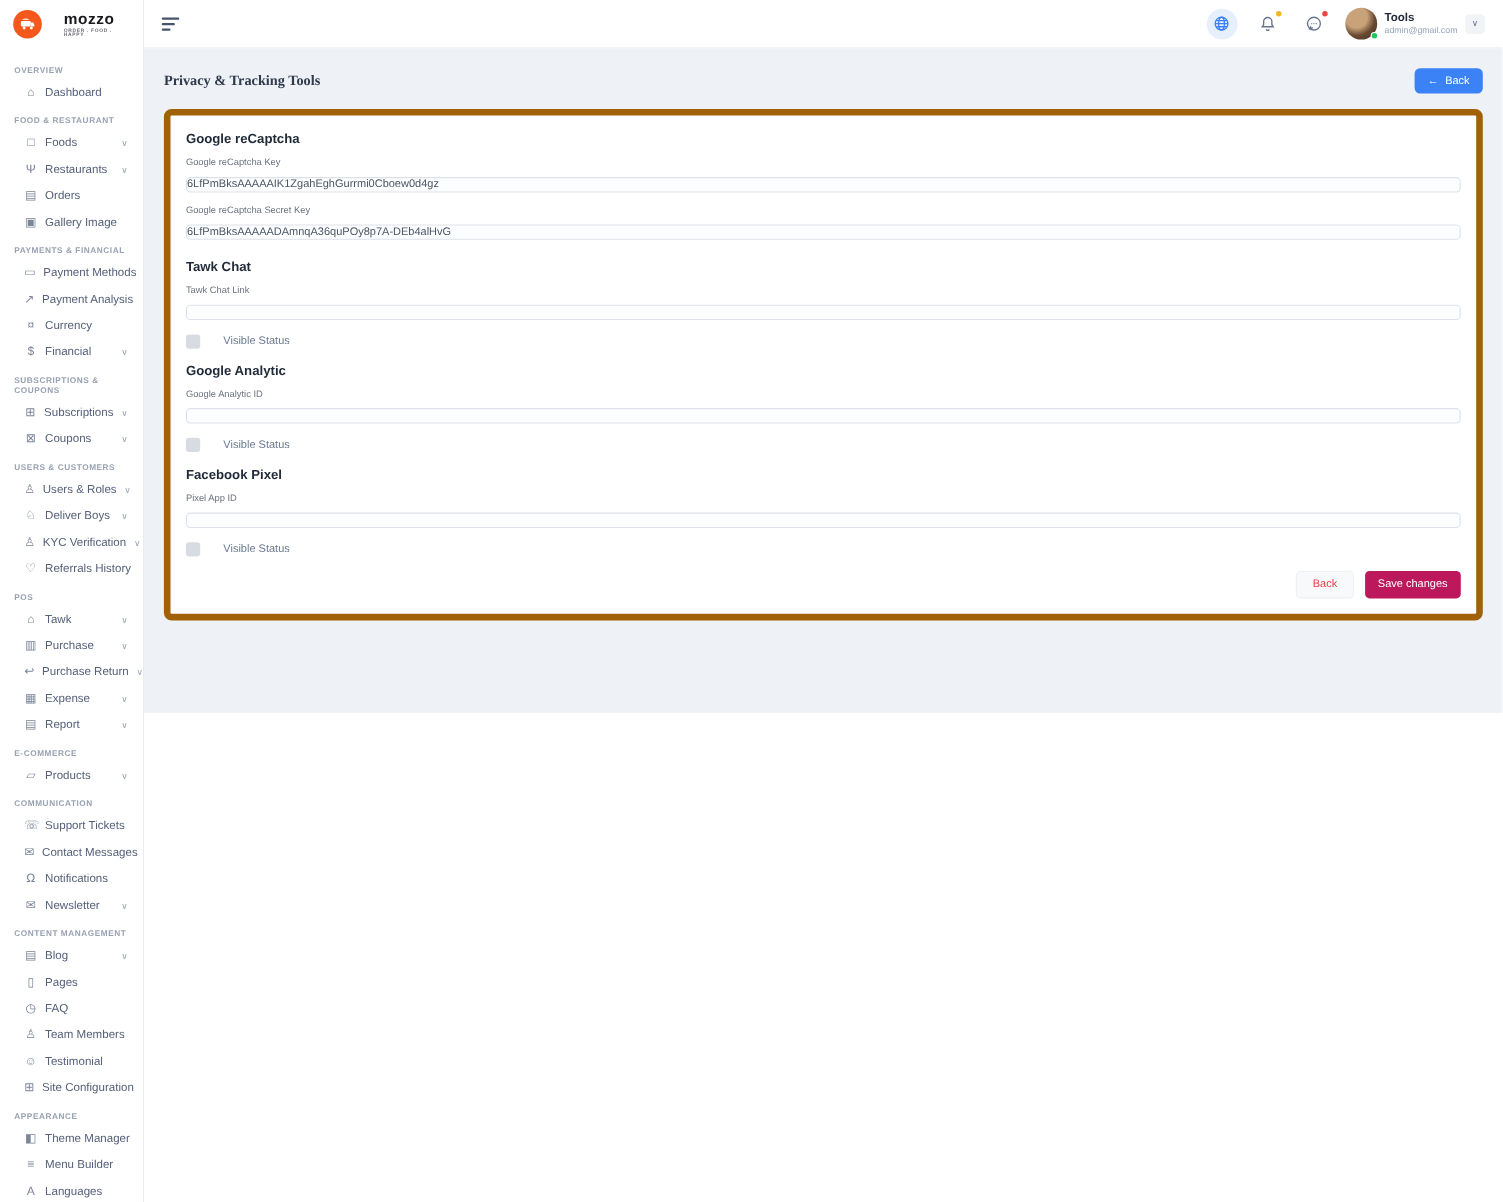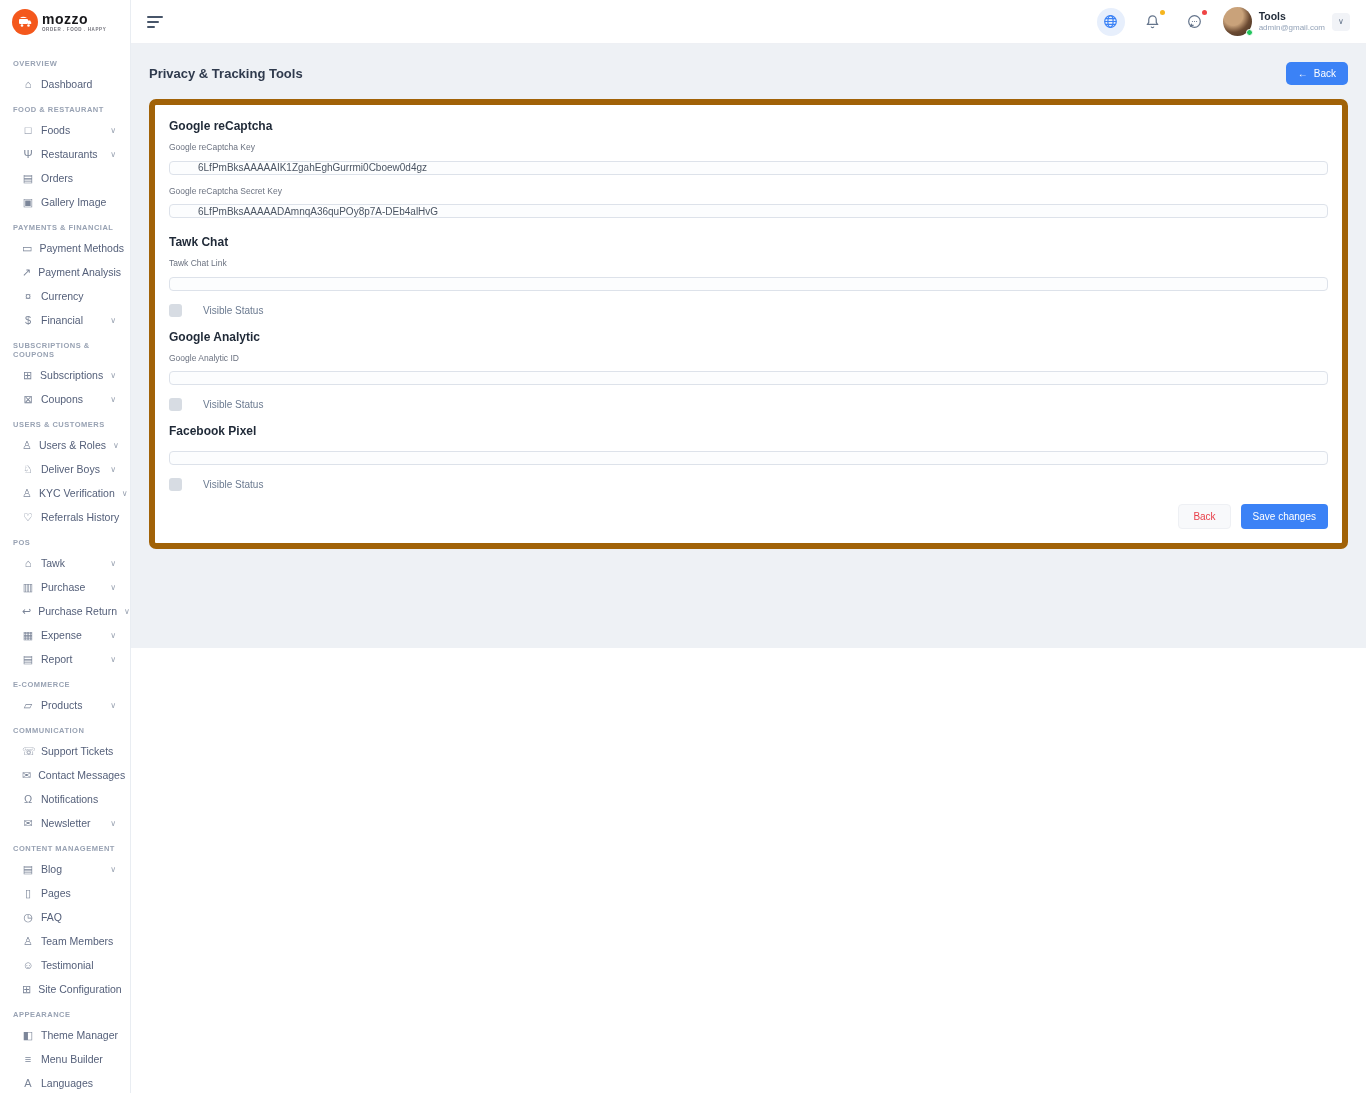--- a/index.html
+++ b/index.html
@@ -3,21 +3,21 @@
 <meta charset="utf-8">
 <style>
   * { margin:0; padding:0; box-sizing:border-box; }
   html,body { width:1366px; height:1093px; overflow:hidden; background:#fff;
     font-family:"Liberation Sans", sans-serif; }
   .app { display:flex; width:1366px; height:1093px; }
 
   
   .sidebar { width:131px; min-width:131px; height:1093px; background:#fff;
     border-right:1px solid #e9edf2; overflow:hidden; }
-  .brand { height:44px; display:flex; align-items:center; gap:4px; padding:0 12px; }
+  .brand { height:44px; display:flex; align-items:center; gap:20px; padding:0 12px; }
   .brand-mark { width:26px; height:26px; border-radius:50%; background:#f4581c;
     display:flex; align-items:center; justify-content:center; flex:0 0 auto; }
   .brand-text { display:flex; flex-direction:column; line-height:1; }
   .brand-name { font-size:14px; font-weight:bold; color:#18181b; letter-spacing:.5px; }
   .brand-tag { font-size:4.5px; color:#71717a; font-weight:bold; letter-spacing:.6px; margin-top:2px; }
   .nav { padding:6px 0 0 0; }
   .section-label { font-size:7.5px; font-weight:bold; letter-spacing:.5px; color:#98a2b3;
     padding:9px 13px 4px 13px; text-transform:uppercase; }
   .side-item { display:flex; align-items:center; gap:7px; height:24px; padding:0 10px 0 22px;
     color:#55607a; font-size:10.5px; cursor:pointer; position:relative; }
@@ -45,39 +45,39 @@
   .online-dot { position:absolute; bottom:0; right:-1px; width:7px; height:7px;
     background:#22c55e; border:1.5px solid #fff; border-radius:50%; }
   .user-meta { display:flex; flex-direction:column; line-height:1.2; }
   .user-name { font-size:10.5px; font-weight:bold; color:#1f2937; }
   .user-email { font-size:8px; color:#94a3b8; }
   .caret-btn { width:18px; height:18px; border-radius:4px; background:#f1f3f7;
     display:flex; align-items:center; justify-content:center; font-size:8px; color:#64748b; cursor:pointer; }
 
   .content { background:#eef1f5; height:604px; padding:16px 18px; }
   .title-row { display:flex; align-items:center; justify-content:space-between; height:26px; }
-  .page-title { font-size:13px; font-weight:bold; color:#2f3a4d; }
+  .page-title { font-size:13px; font-weight:bold; color:#2f3a4d;font-family:Liberation Serif, serif; }
   .btn-back-top { display:flex; align-items:center; gap:6px; background:#3b82f6; color:#fff;
     border:none; border-radius:5px; height:23px; padding:0 12px; font-size:10px; cursor:pointer;
     font-family:inherit; }
   .card { margin-top:13px; background:#fff; border:6px solid #a16207; border-radius:7px;
     padding:14px; }
   .form-heading { font-size:12px; font-weight:bold; color:#1f2937; margin:6px 0 9px 0; }
   .form-heading:first-child { margin-top:0; }
   .field-label { font-size:8.5px; color:#6b7280; margin-bottom:5px; }
   .text-input { width:100%; height:14px; border:1px solid #dde2ea; border-radius:4px;
-    background:#fcfdfe; font-size:10px; color:#4b5563; padding:0 28px; margin-bottom:11px;
+    background:#fcfdfe; font-size:10px; color:#4b5563; padding:0 0; margin-bottom:11px;
     font-family:inherit; outline:none; }
   .check-row { display:flex; align-items:center; gap:21px; margin:2px 0 13px 0; cursor:pointer; }
   .checkbox { width:13px; height:13px; border-radius:3px; background:#d7dce3; }
   .check-label { font-size:10px; color:#6b7a90; }
   .card-footer { display:flex; justify-content:flex-end; gap:10px; margin-top:8px; }
   .btn-back-footer { background:#f8f9fb; border:1px solid #eef0f4; border-radius:4px;
     color:#e8404a; font-size:10px; padding:6px 14px; cursor:pointer; font-family:inherit; }
-  .btn-save { background:#3b82f6; border:none; border-radius:4px; color:#fff; font-size:10px;
+  .btn-save { background:#be185d; border:none; border-radius:4px; color:#fff; font-size:10px;
     padding:6px 12px; cursor:pointer; font-family:inherit; }
 </style>
 </head>
 <body>
 
 <div class="app">
 
   <aside class="sidebar">
     <div class="brand">
       <span class="brand-mark">
@@ -315,21 +315,21 @@
         </button>
       </div>
 
       <div class="card">
         <div><div class="form-heading">Google reCaptcha</div><div class="field-label">Google reCaptcha Key</div><input class="text-input" type="text" value="6LfPmBksAAAAAIK1ZgahEghGurrmi0Cboew0d4gz" style=""><div class="field-label">Google reCaptcha Secret Key</div><input class="text-input" type="text" value="6LfPmBksAAAAADAmnqA36quPOy8p7A-DEb4alHvG" style=""><div class="form-heading">Tawk Chat</div><div class="field-label">Tawk Chat Link</div><input class="text-input" type="text" style=""><div class="check-row">
               <span class="checkbox"></span>
               <span class="check-label">Visible Status</span>
             </div><div class="form-heading">Google Analytic</div><div class="field-label">Google Analytic ID</div><input class="text-input" type="text" style=""><div class="check-row">
               <span class="checkbox"></span>
               <span class="check-label">Visible Status</span>
-            </div><div class="form-heading">Facebook Pixel</div><input class="text-input" type="text" style=""><div class="check-row">
+            </div><div class="form-heading">Facebook Pixel</div><div class="field-label">Pixel App ID</div><input class="text-input" type="text" style=""><div class="check-row">
               <span class="checkbox"></span>
               <span class="check-label">Visible Status</span>
             </div></div>
         <div class="card-footer">
           <button class="btn-back-footer">Back</button>
           <button class="btn-save">Save changes</button>
         </div>
       </div>
     </div>
 

